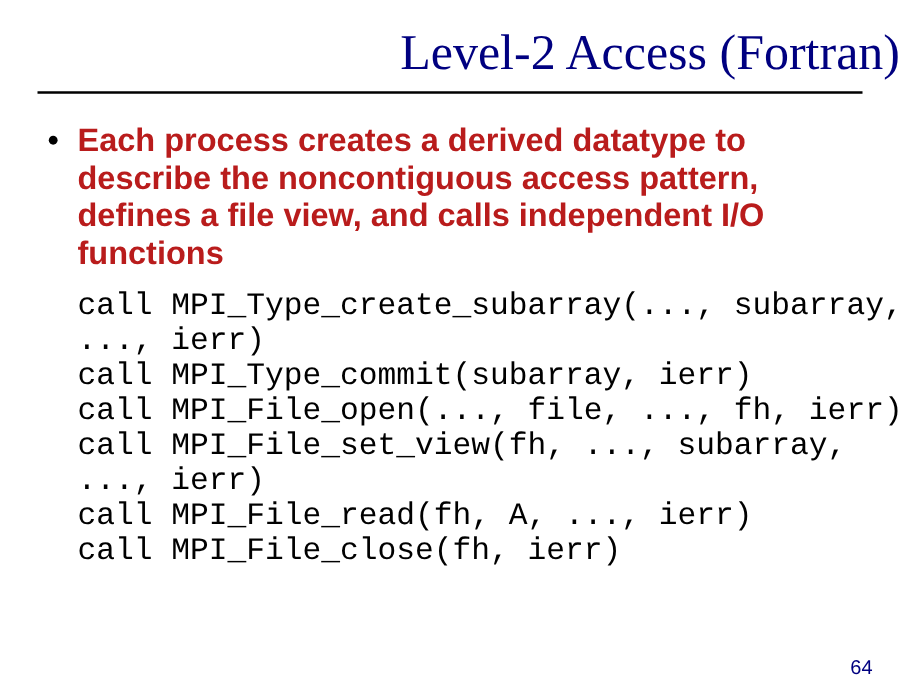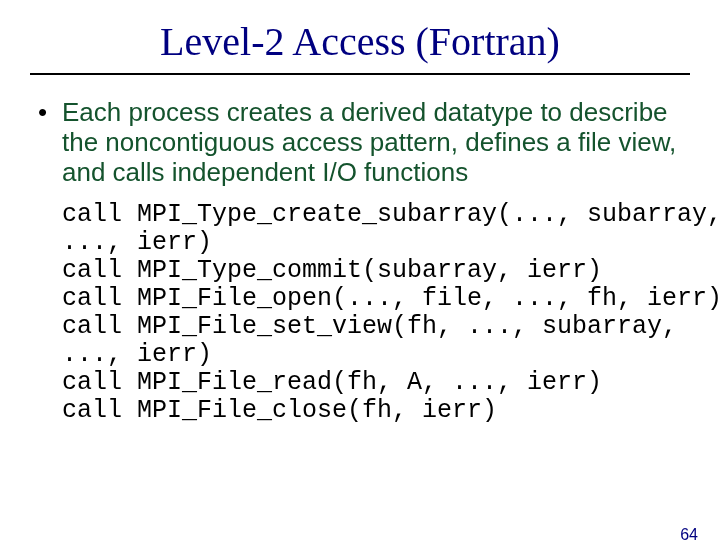--- a/index.html
+++ b/index.html
@@ -11,21 +11,21 @@
     font-family: Arial, Helvetica, sans-serif;
     overflow: hidden;
   }
   .slide {
     position: relative;
     width: 720px;
     height: 540px;
     box-sizing: border-box;
   }
   .title {
-    text-align: center;
+    text-align: right;
     font-family: "Times New Roman", Times, serif;
     font-size: 40px;
     color: #000080;
     margin-top: 18px;
     margin-bottom: 8px;
   }
   .rule {
     border: none;
     border-top: 2px solid #000000;
     margin: 0 30px 22px 30px;
@@ -40,21 +40,22 @@
   .bullet-mark {
     font-size: 26px;
     line-height: 30px;
     width: 24px;
     flex: 0 0 24px;
     color: #000;
   }
   .bullet-text {
     font-size: 26px;
     line-height: 30px;
-    color: #14532d;
+    color: #b91c1c;
+    font-weight: bold;
   }
   .code {
     font-family: "Courier New", Courier, monospace;
     font-size: 25px;
     line-height: 28px;
     white-space: pre;
     color: #000;
     margin-top: 14px;
     margin-left: 24px;
   }

